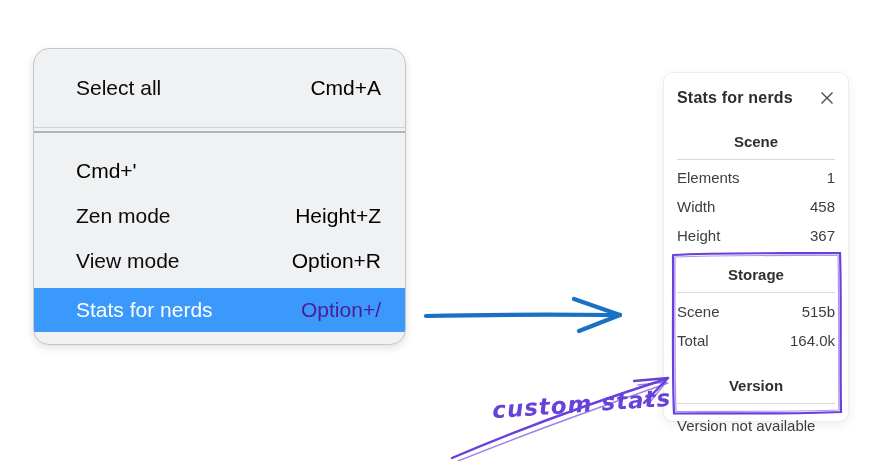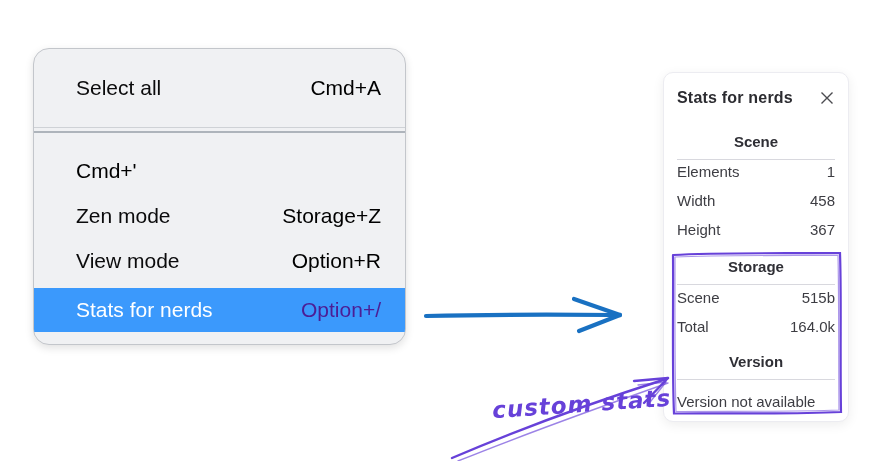--- a/index.html
+++ b/index.html
@@ -46,24 +46,24 @@
     box-shadow: 0 3px 12px rgba(0,0,0,0.07);
     padding: 14px 13px 0 13px;
     color: #3d3d43;
   }
   .stats-title-row { display: flex; align-items: center; justify-content: space-between; height: 22px; }
   .stats-title { font-size: 16px; font-weight: bold; color: #2c2c31; letter-spacing: 0.2px; }
   .stats-close { width: 16px; height: 16px; cursor: pointer; display: inline-flex; }
   .stats-header { margin-top: 24px; height: 20px; text-align: center; font-weight: bold; font-size: 15px; color: #2f2f35; }
   .stats-hr { margin-top: 6px; border: 0; border-top: 1px solid #d8d8de; height: 0; }
   .stats-rows { margin-top: 3px; }
-  .stats-row { height: 29px; display: flex; justify-content: space-between; font-size: 15px; }
-  .stats-header.mid { margin-top: 8px; }
+  .stats-row { height: 29px; display: flex; align-items: center; justify-content: space-between; font-size: 15px; }
+  .stats-header.mid { margin-top: 16px; }
   .stats-rows.mid { margin-top: 4px; }
-  .stats-header.ver { margin-top: 6px; }
+  .stats-header.ver { margin-top: 22px; }
   .stats-note { margin-top: 9px; font-size: 15px; color: #3d3d43; height: 24px; display: flex; align-items: center; }
 
   
   .floating-svg { position: absolute; pointer-events: none; }
   .custom-stats-label {
     position: absolute; left: 492px; top: 391px; width: 180px;
     font-family: "DejaVu Sans", sans-serif;
     font-style: italic; font-weight: 600;
     font-size: 23px; letter-spacing: 1px;
     color: #6741d9;
@@ -79,21 +79,21 @@
     <span>Select all</span>
     <span class="menu-shortcut">Cmd+A</span>
   </div>
   <div class="menu-divider"></div>
   <div class="menu-section-pad"></div>
   <div class="menu-row std">
     <span class="menu-shortcut">Cmd+'</span>
   </div>
   <div class="menu-row std">
     <span>Zen mode</span>
-    <span class="menu-shortcut">Storage+Z</span>
+    <span class="menu-shortcut">Height+Z</span>
   </div>
   <div class="menu-row std">
     <span>View mode</span>
     <span class="menu-shortcut">Option+R</span>
   </div>
   <div class="menu-gap"></div>
   <div class="menu-row highlight">
     <span>Stats for nerds</span>
     <span class="menu-shortcut">Option+/</span>
   </div>

